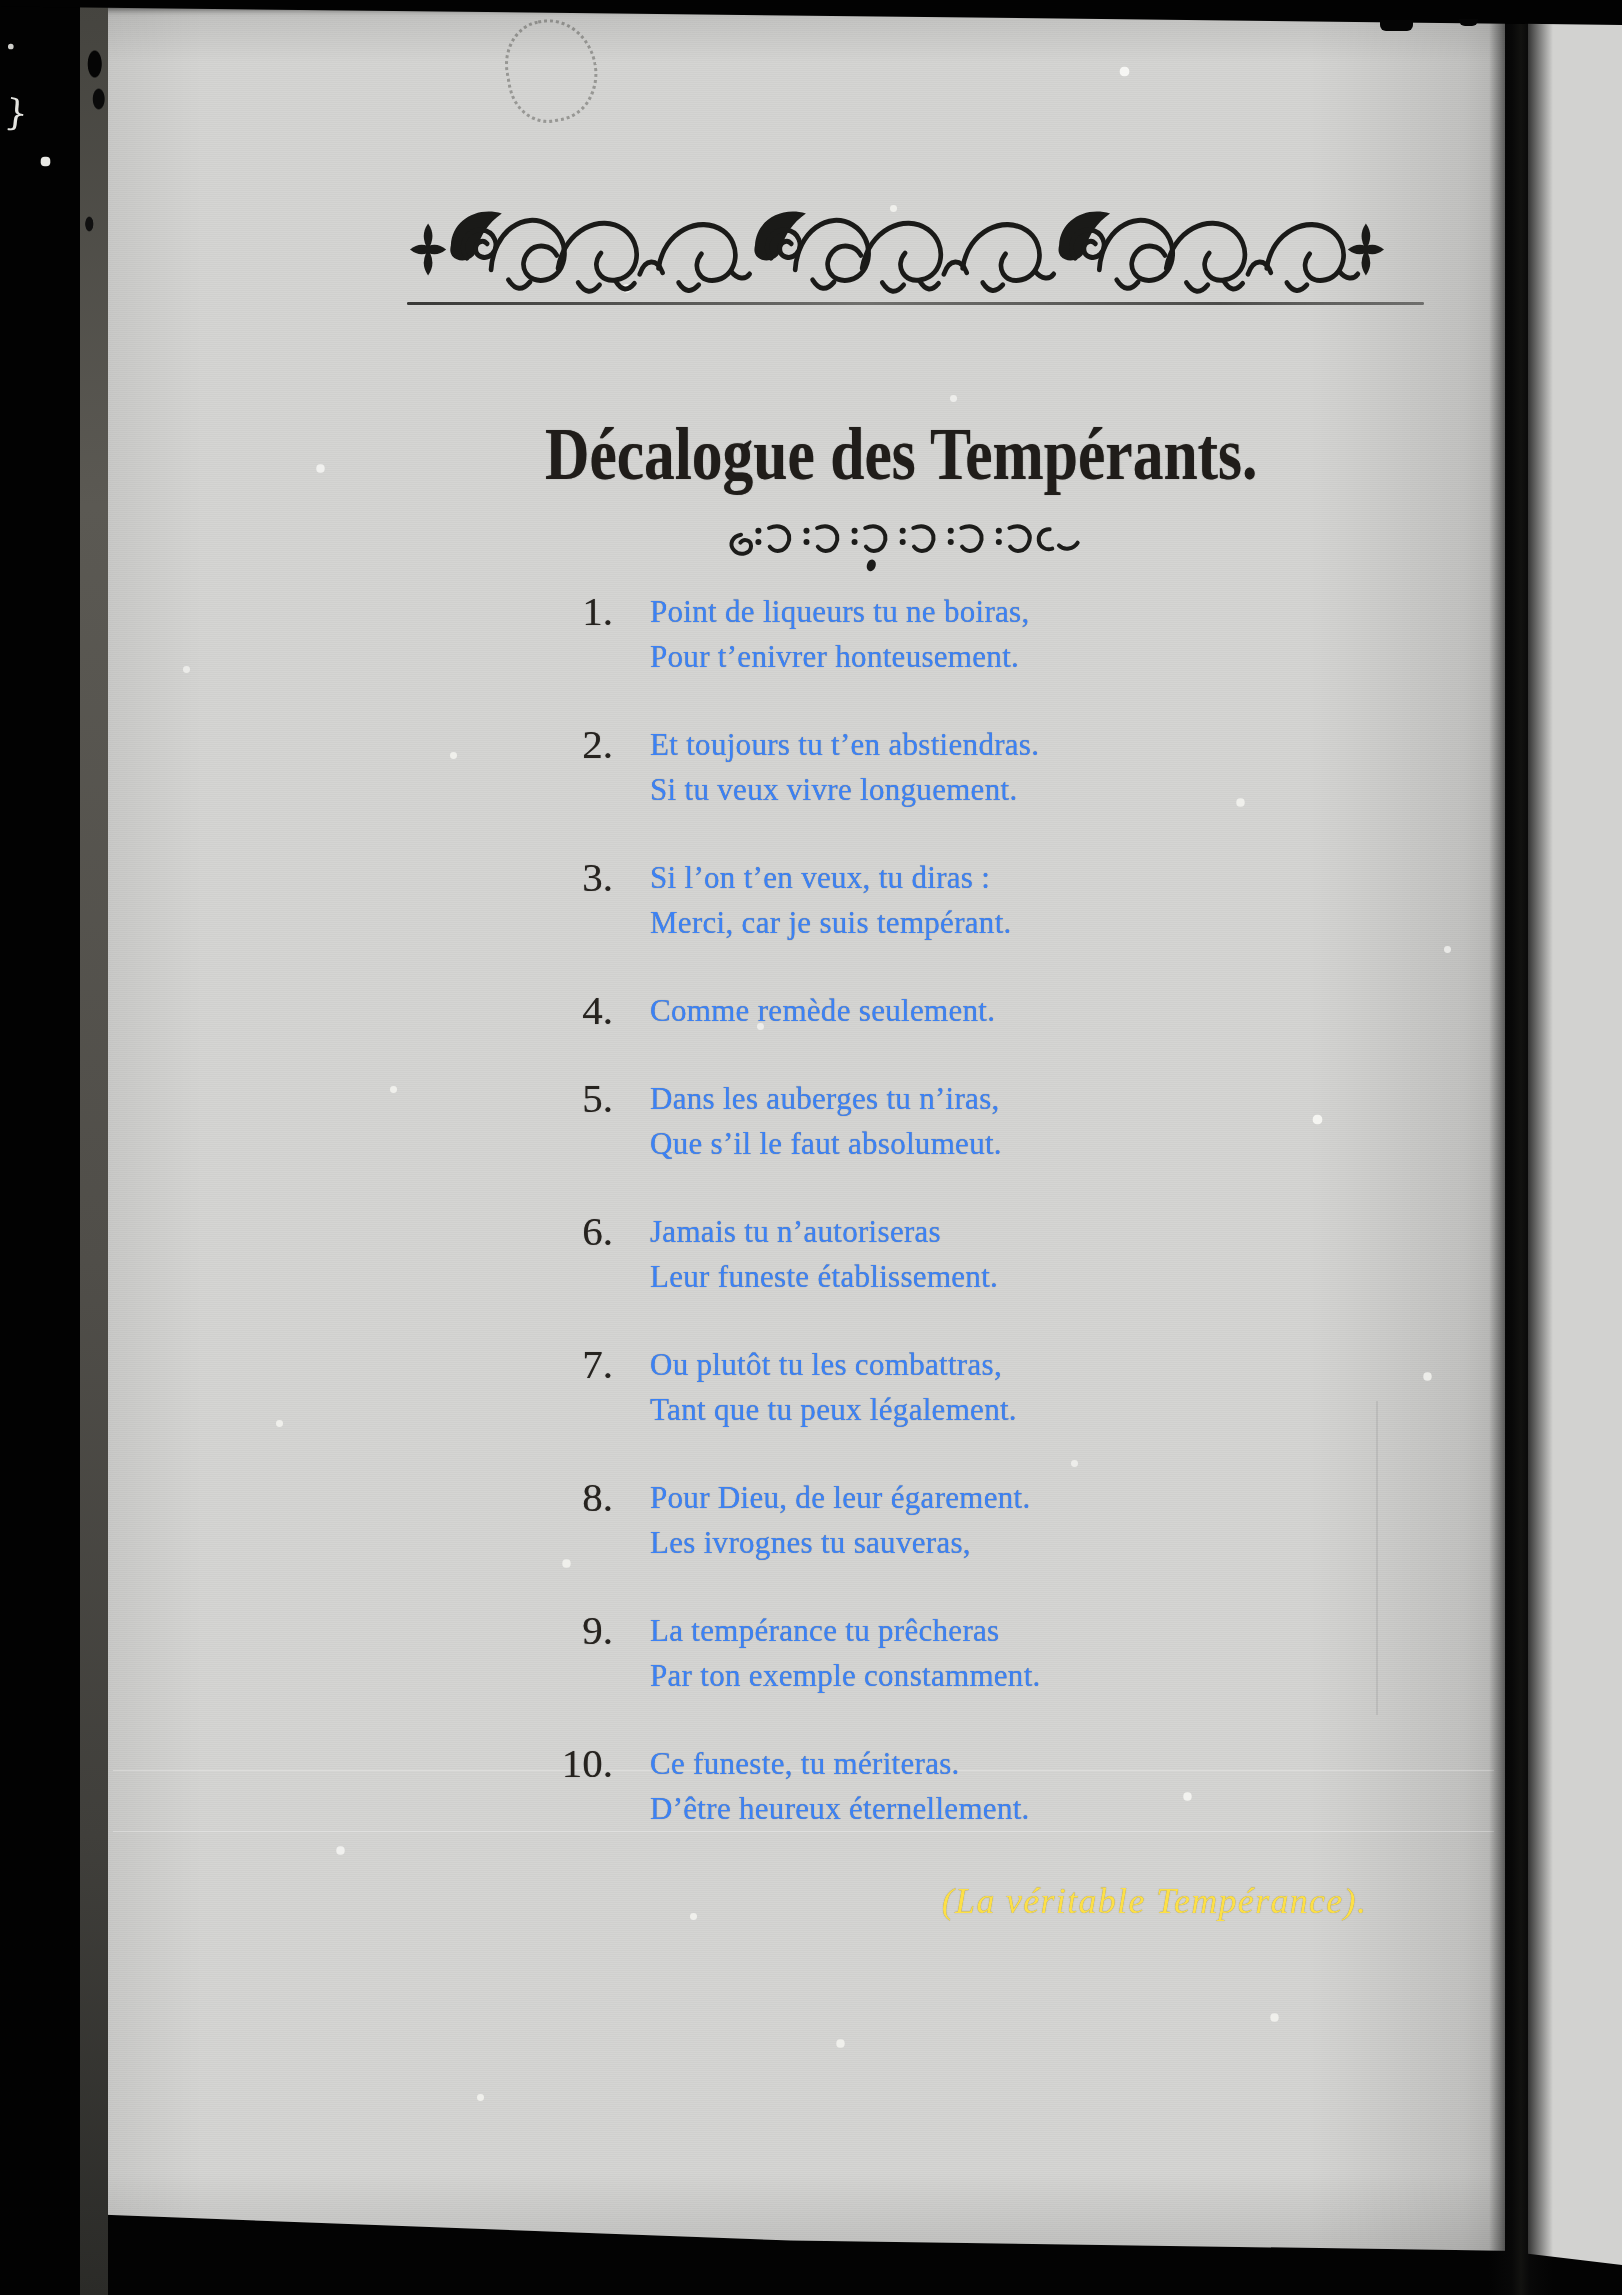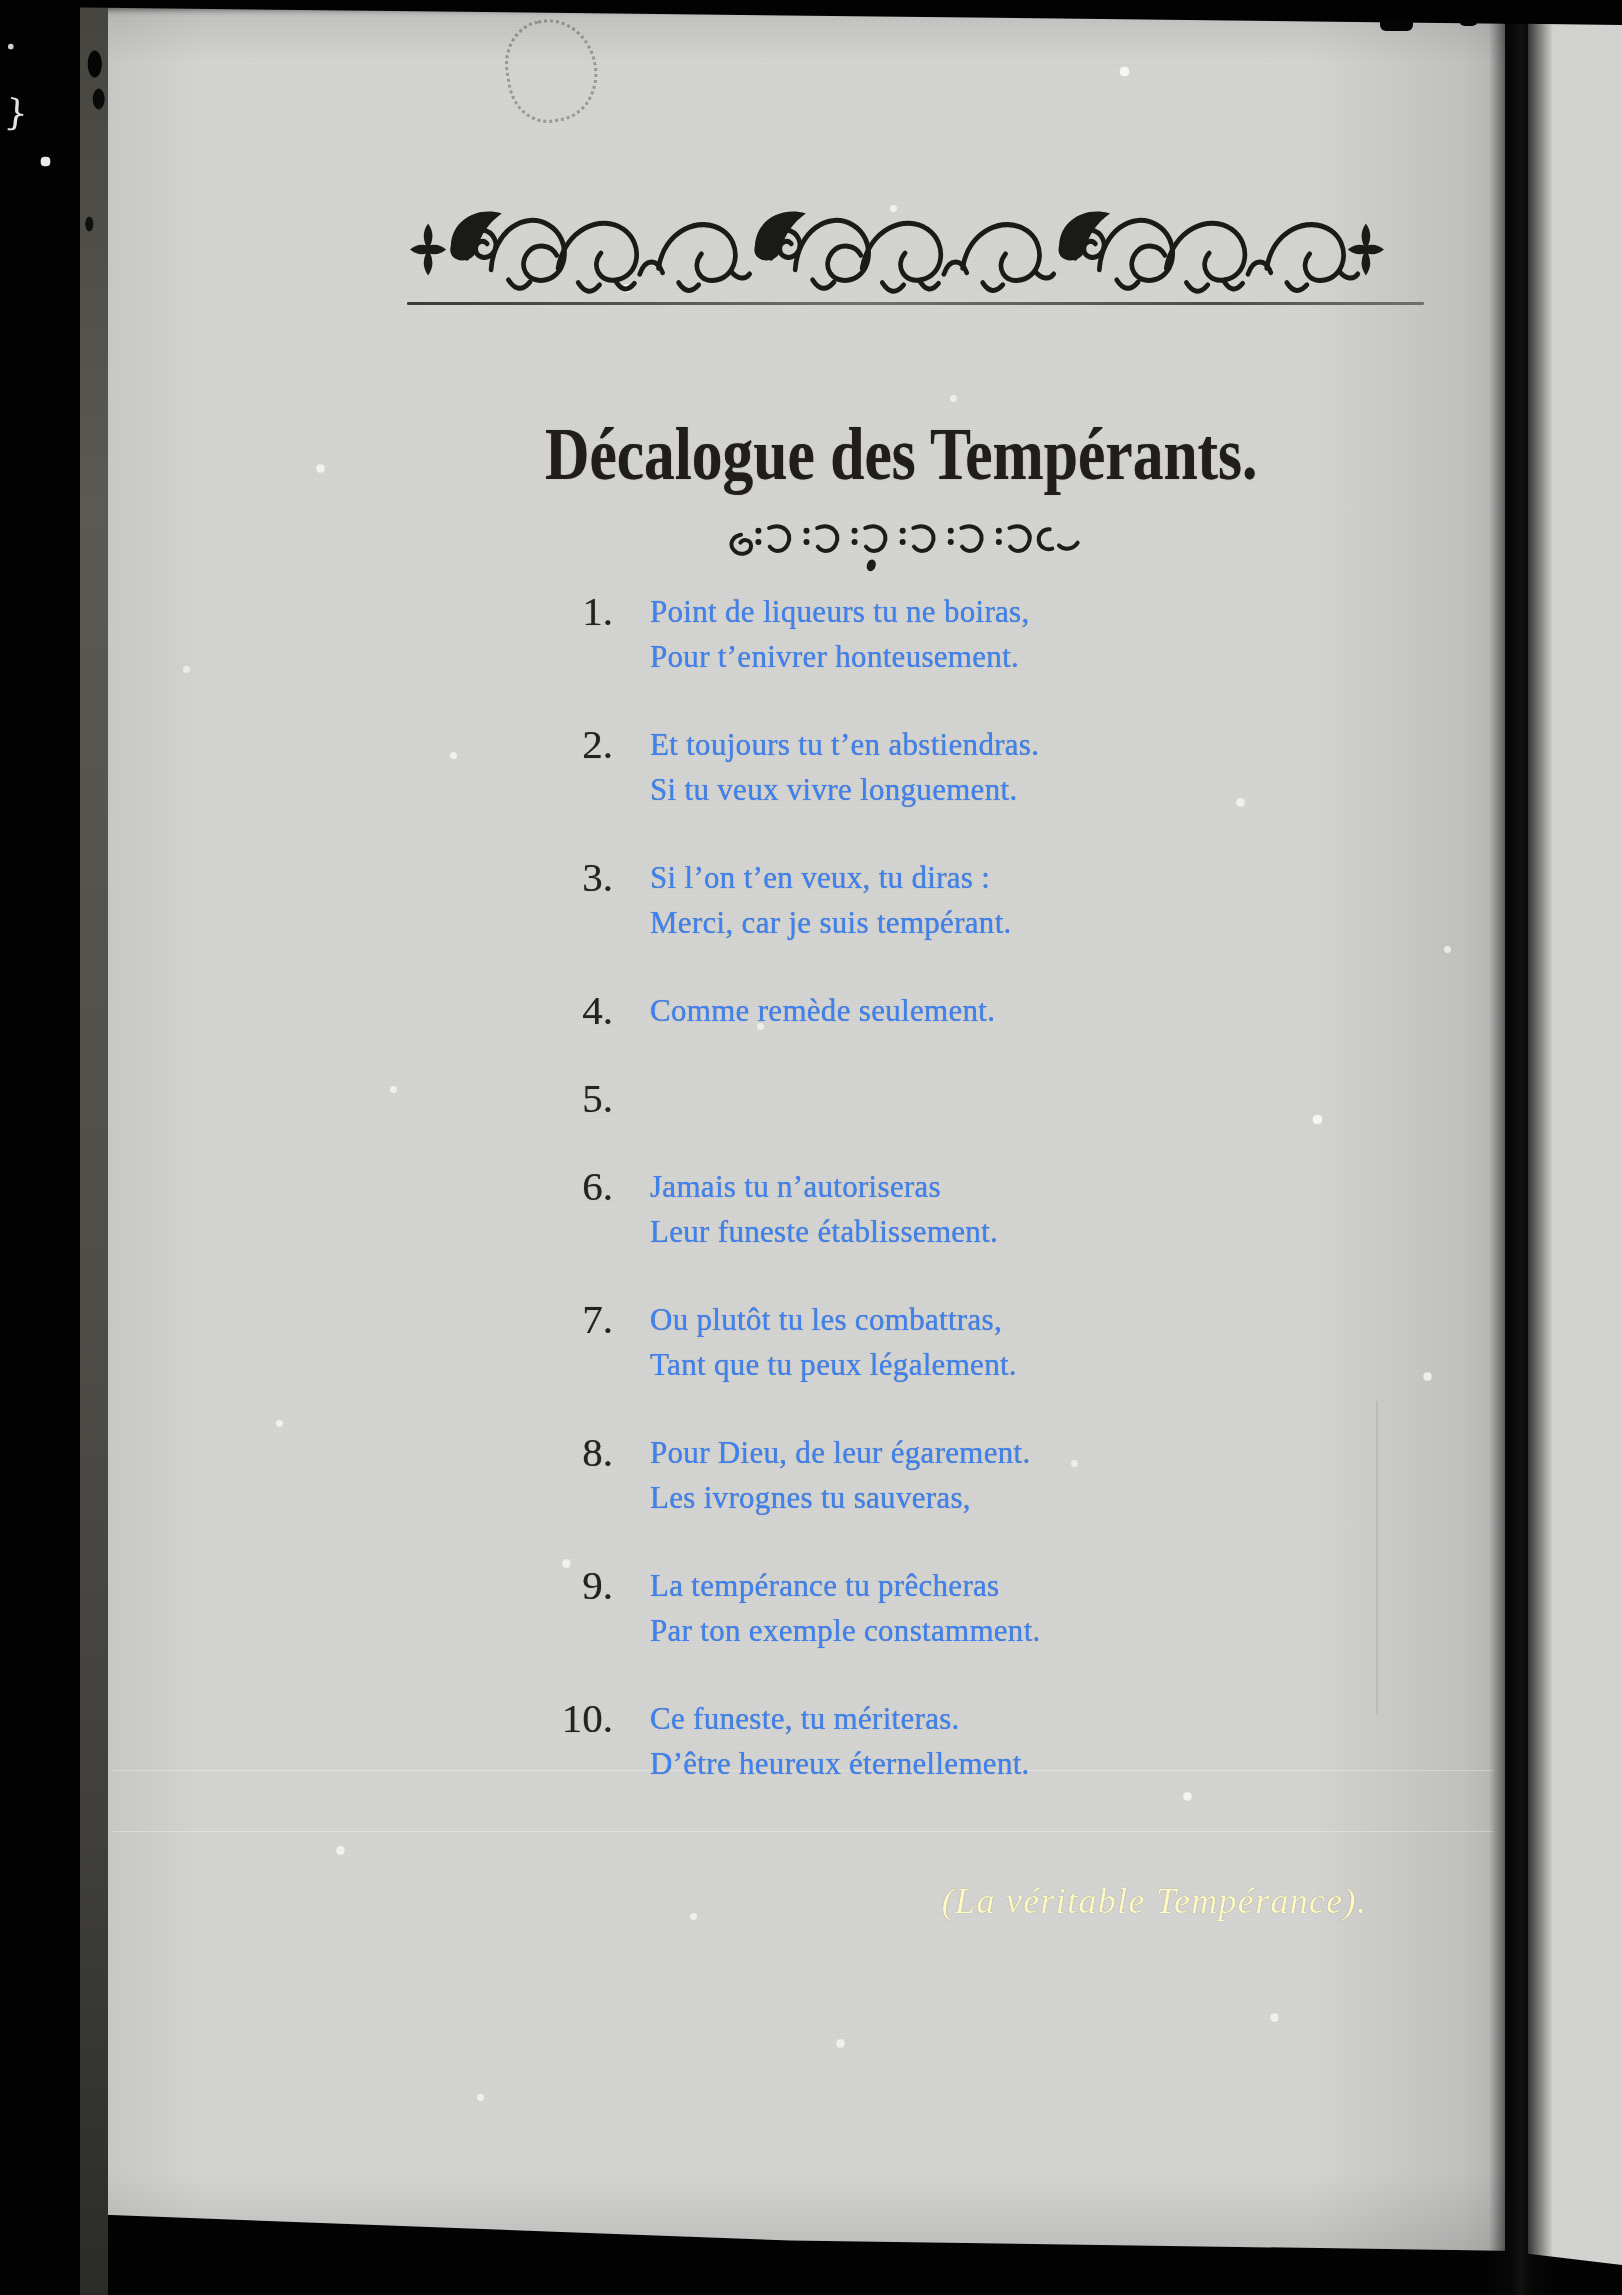--- a/index.html
+++ b/index.html
@@ -78,21 +78,21 @@
   .divider{position:absolute;left:721px;top:520px;width:364px;height:52px;z-index:3;}
   .divider .st{fill:none;stroke:#1c1c1a;stroke-width:6;stroke-linecap:round;}
   .divider .fl{fill:#1c1c1a;stroke:none;}
   .verse-list{position:absolute;left:500px;top:589px;width:881px;z-index:3;}
   .verse{display:flex;margin-bottom:43px;}
   .verse .num{width:113px;text-align:right;font-size:41px;line-height:45px;flex:none;
     color:#26231f;text-shadow:0 0 0.8px rgba(30,28,25,0.55);}
   .verse .lines{margin-left:37px;font-size:31px;line-height:45px;letter-spacing:0.3px;
     color:#3b82f6;text-shadow:0 0 0.8px rgba(30,28,25,0.55);white-space:nowrap;font-family:Liberation Serif, serif;}
   .attribution{position:absolute;left:834px;top:1880px;width:641px;z-index:3;text-align:center;
-    font-style:italic;font-size:36px;letter-spacing:1.3px;color:#fef9c3;
+    font-style:italic;font-size:36px;letter-spacing:1.3px;color:#fde047;
     text-shadow:0 0 0.8px rgba(30,28,25,0.5);white-space:nowrap;}
 </style>
 <title>Décalogue des Tempérants.</title></head>
 <body>
 
 <div id="canvas">
 
   <div class="page-main"></div>
   <div class="page-right"></div>
   <div class="gutter"></div>
@@ -201,20 +201,24 @@
       </div>
     </div>
     <div class="verse">
       <div class="num">4.</div>
       <div class="lines">
         <div>Comme remède seulement.</div>
       </div>
     </div>
     <div class="verse">
       <div class="num">5.</div>
+      <div class="lines">
+        <div>Dans les auberges tu n’iras,</div>
+        <div>Que s’il le faut absolumeut.</div>
+      </div>
     </div>
     <div class="verse">
       <div class="num">6.</div>
       <div class="lines">
         <div>Jamais tu n’autoriseras</div>
         <div>Leur funeste établissement.</div>
       </div>
     </div>
     <div class="verse">
       <div class="num">7.</div>

